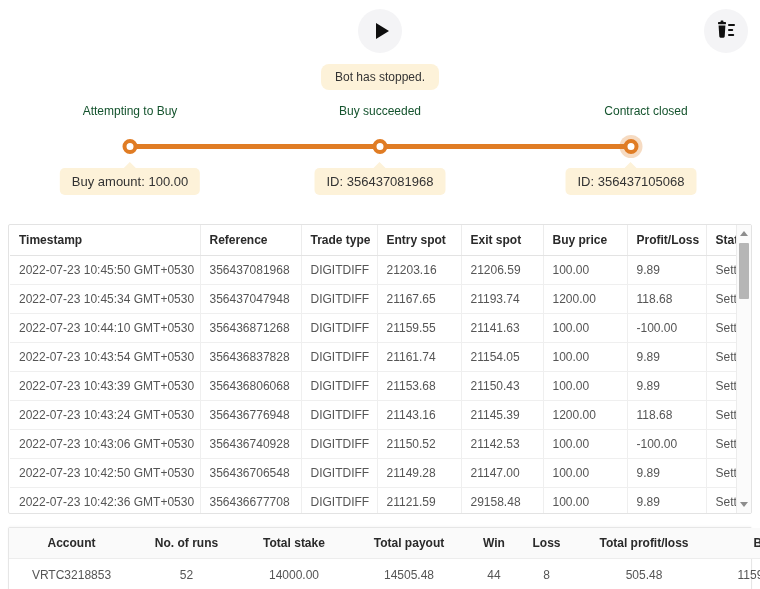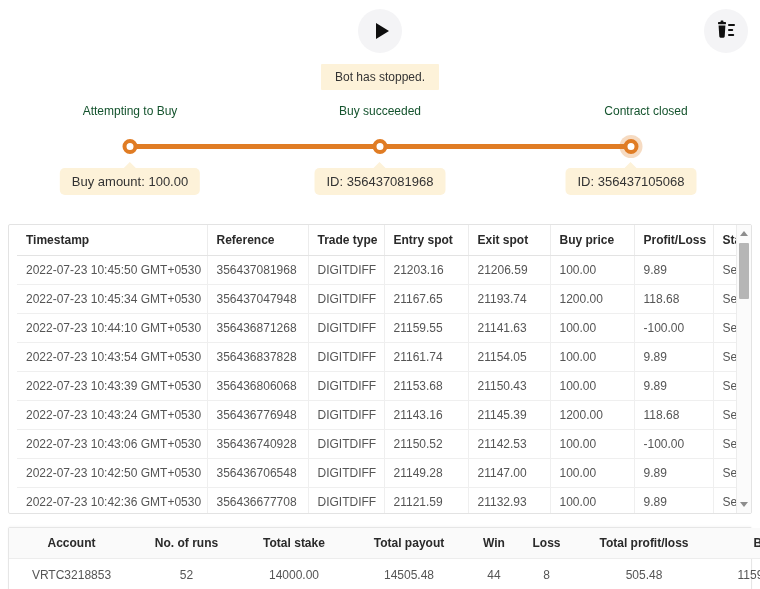--- a/index.html
+++ b/index.html
@@ -49,21 +49,21 @@
   .status-wrap {
     display: flex;
     justify-content: center;
     margin-top: 2px;
   }
   .status-pill {
     background: #fdf2d9;
     color: #333333;
     font-size: 12px;
     padding: 7px 14px;
-    border-radius: 1px;
+    border-radius: 8px;
     line-height: 1;
   }
 
   
   .timeline {
     position: relative;
     height: 105px;
     margin-top: 14px;
   }
   .tl-labels, .tl-bubbles {
@@ -170,21 +170,21 @@
   .c-es  { width: 84px; }
   .c-xs  { width: 82px; }
   .c-bp  { width: 84px; }
   .c-pl  { width: 79px; }
   .c-st  { width: 66px; }
   .pos { color: #2f7a45; }
   .neg { color: #f0353b; }
 
   .tx-scroll {
     position: absolute;
-    left: 8px; top: 0;
+    left: 1px; top: 0;
     width: 729px;
     height: 288px;
     overflow: hidden;
   }
 
   
   .sb {
     position: absolute;
     right: 0; top: 0;
     width: 15px;
@@ -402,21 +402,21 @@
             <td>21147.00</td>
             <td>100.00</td>
             <td class="pos">9.89</td>
             <td>Settled</td>
           </tr>
           <tr>
             <td>2022-07-23 10:42:36 GMT+0530</td>
             <td>356436677708</td>
             <td>DIGITDIFF</td>
             <td>21121.59</td>
-            <td>21132.93</td>
+            <td>29158.48</td>
             <td>100.00</td>
             <td class="pos">9.89</td>
             <td>Settled</td>
           </tr>
         </tbody>
     </table>
   </div>
 
   <div class="sb">
     <div class="sb-arrow sb-up"></div>

